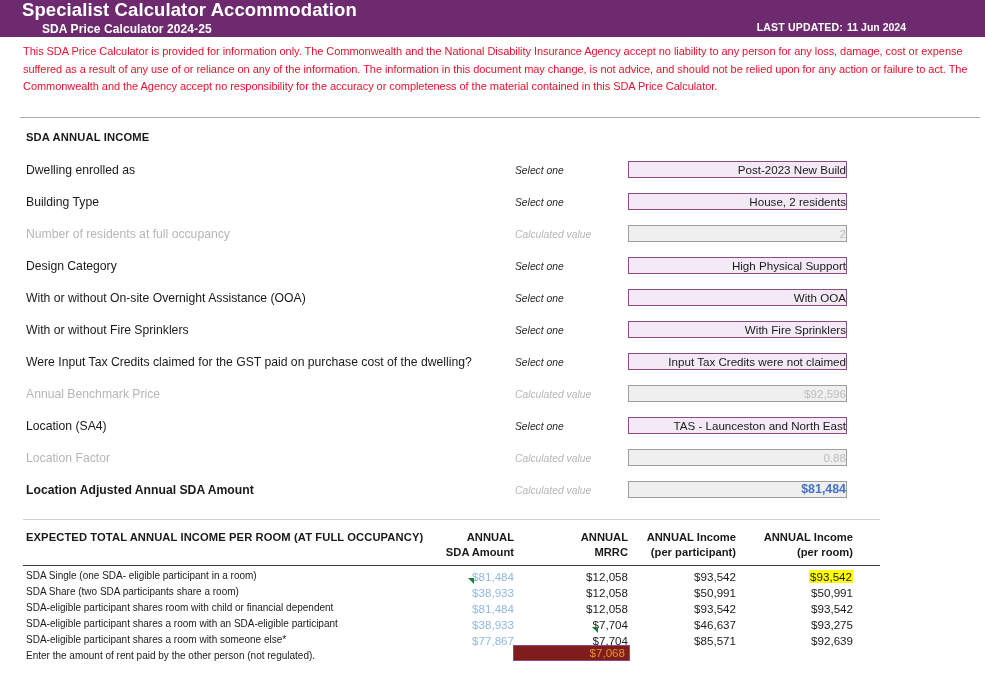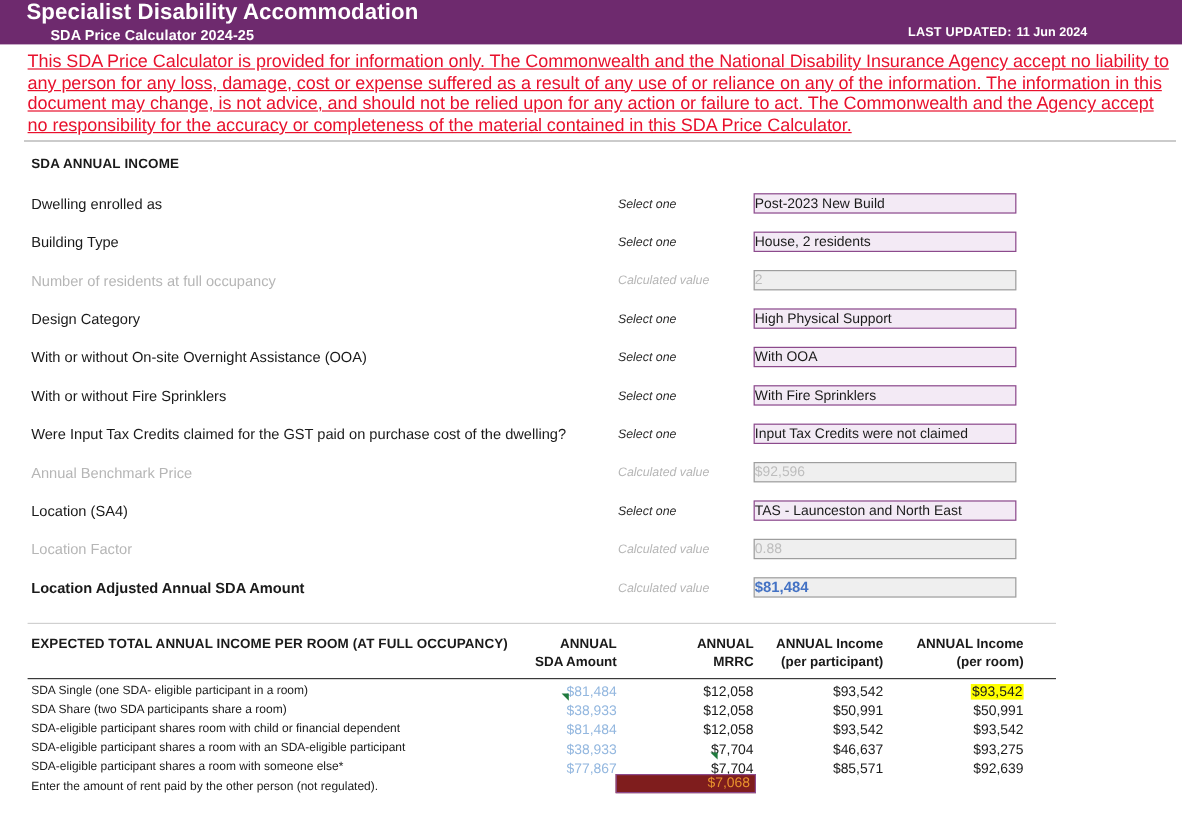--- a/index.html
+++ b/index.html
@@ -37,24 +37,23 @@
     white-space: nowrap;
   }
   #last-updated .lu-label { letter-spacing: .2px; }
   #last-updated .lu-date { margin-left: 4px; }
 
   
   #disclaimer {
     position: absolute; left: 23px; top: 43px;
     width: 954px;
     color: #E8112D;
-    font-size: 15px;
+    font-size: 11px;
     line-height: 17.6px;
     letter-spacing: -.05px;
-    text-decoration: underline;
   }
   #disclaimer-rule {
     position: absolute; left: 20px; top: 117px;
     width: 960px; height: 1px;
     background: #AAAAAA;
   }
 
   
   #section-title {
     position: absolute; left: 26px; top: 131px;
@@ -76,21 +75,21 @@
     font-size: 10.3px; font-style: italic;
     color: #2b2b2b;
     white-space: nowrap;
   }
   .form-hint.muted { color: #B6B6B6; }
 
   .form-box {
     position: absolute; left: 628px; top: -2px;
     width: 219px; height: 17px;
     line-height: 15px;
-    text-align: left;
+    text-align: right;
     font-size: 11.6px;
     white-space: nowrap;
     overflow: hidden;
   }
   .form-box.select {
     border: 1px solid #8C4A8C;
     background: #F3EAF5;
     color: #1a1a1a;
   }
   .form-box.calc {
@@ -166,21 +165,21 @@
     position: absolute;
     width: 0; height: 0;
     border-top: 6px solid #1F7A3D;
     border-left: 6px solid transparent;
   }
 </style>
 </head>
 <body>
 
 <div id="header-bar">
-  <div id="header-title">Specialist Disability Accommodation</div>
+  <div id="header-title">Specialist Calculator Accommodation</div>
   <div id="header-subtitle">SDA Price Calculator 2024-25</div>
   <div id="last-updated">
     <span class="lu-label">LAST UPDATED:</span><span class="lu-date">11 Jun 2024</span>
   </div>
 </div>
 
 <div id="disclaimer">This SDA Price Calculator is provided for information only.  The Commonwealth and the National Disability Insurance Agency accept no liability to any person for any loss, damage, cost or expense suffered as a result of any use of or reliance on any of the information.  The information in this document may change, is not advice, and should not be relied upon for any action or failure to act. The Commonwealth and the Agency accept no responsibility for the accuracy or completeness of the material contained in this SDA Price Calculator.</div>
 <div id="disclaimer-rule"></div>
 
 <div id="section-title">SDA ANNUAL INCOME</div>

